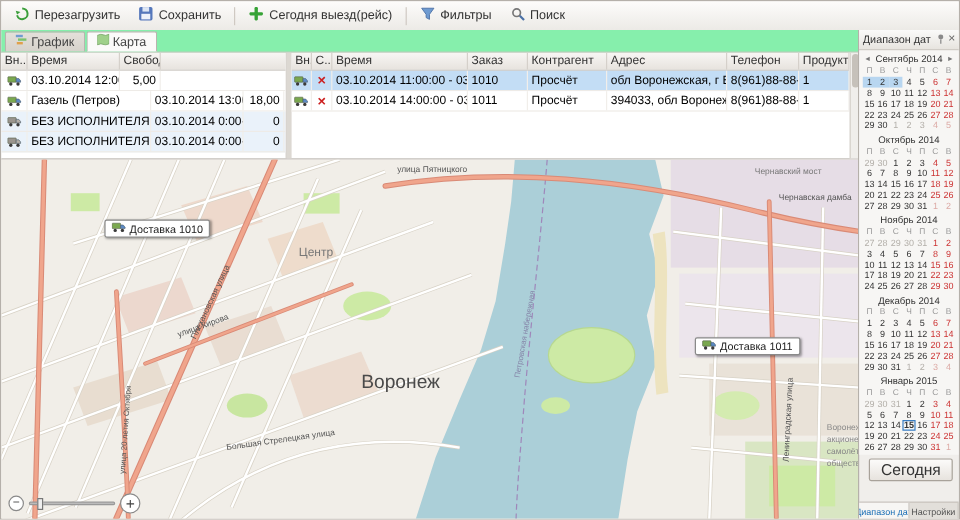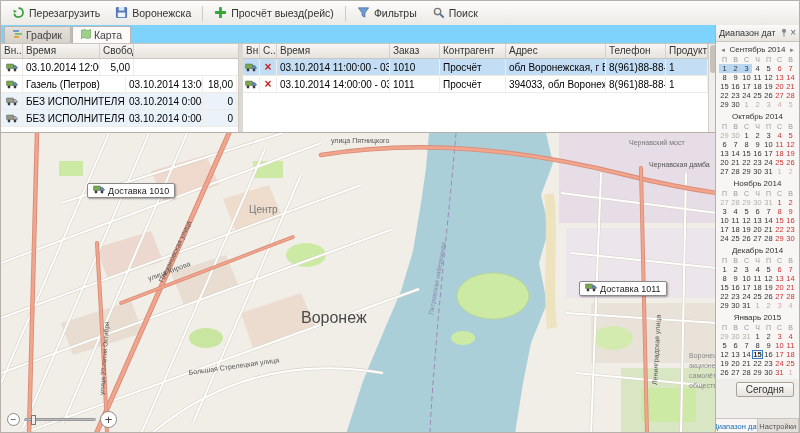--- a/index.html
+++ b/index.html
@@ -5,21 +5,21 @@
   html,body{margin:0;padding:0;background:#d8d4d0;}
   .app{position:relative;width:800px;height:433px;font-family:"Liberation Sans",sans-serif;font-size:11px;background:#f0eeec;overflow:hidden;border:1px solid #b5b0aa;box-sizing:border-box;}
   *{box-sizing:border-box;}
 
   
   .toolbar{position:absolute;top:0;left:0;width:800px;height:24px;display:flex;align-items:center;gap:1px;padding:12px 4px;background:linear-gradient(#fdfcfb,#eceae6);border-bottom:1px solid #c9c4be;}
   .tbtn{display:flex;align-items:center;gap:4px;padding:2px 7px;border-radius:2px;color:#333;cursor:default;white-space:nowrap;font-size:10.5px;}
   .tsep{width:1px;height:15px;background:#cfc9c2;margin:0 3px;}
 
   
-  .tabbar{position:absolute;top:24px;left:0;width:716px;height:19px;background:#7dd3fc;border-bottom:1px solid #c9c4be;display:flex;align-items:flex-end;padding-left:3px;}
+  .tabbar{position:absolute;top:24px;left:0;width:716px;height:19px;background:#86efac;border-bottom:1px solid #c9c4be;display:flex;align-items:flex-end;padding-left:3px;}
   .tab{display:flex;align-items:center;gap:3px;padding:1px 8px 2px;height:17px;border:1px solid #b9b4ae;border-bottom:none;background:linear-gradient(#e4e0da,#d6d2cb);color:#444;border-radius:2px 2px 0 0;margin-right:1px;font-size:10.5px;}
   .tab.active{background:#fbfaf9;}
 
   
   .tables{position:absolute;top:43px;left:0;width:716px;height:89px;display:flex;background:#fff;border-bottom:1px solid #b5b0aa;}
   .ltable{width:238px;overflow:hidden;border-right:1px solid #cfcac4;}
   .splitter{width:4px;background:#dcd8d2;}
   .rtable{flex:1;overflow:hidden;}
   .grid-header{display:flex;height:15px;background:linear-gradient(#f8f6f4,#e7e3de);border-bottom:1px solid #c9c4be;color:#333;}
   .gh-cell{padding:1px 3px;border-right:1px solid #d5d0ca;overflow:hidden;white-space:nowrap;font-size:10px;}
@@ -55,21 +55,21 @@
   .m-title{flex:1;text-align:center;overflow:hidden;white-space:nowrap;}
   .nav{width:8px;font-size:6px;color:#777;text-align:center;}
   .wd{display:grid;grid-template-columns:repeat(7,1fr);font-size:7px;color:#999;text-align:center;line-height:9px;}
   .days{display:grid;grid-template-columns:repeat(7,1fr);font-size:7.5px;color:#333;text-align:center;}
   .d{display:block;height:9px;line-height:9px;}
   .d.mut{color:#b3afa9;}
   .d.we{color:#cc3333;}
   .d.mut.we{color:#dcaaa5;}
   .d.sel{background:#b8d6f0;}
   .d.today{box-shadow:inset 0 0 0 1px #3a7ec2;font-weight:bold;}
-  .today-btn{align-self:flex-end;margin:3px 5px 2px auto;font-size:10px;padding:1px 9px;border:1px solid #a8a29a;border-radius:2px;background:linear-gradient(#fcfbfa,#e7e3de);color:#333;}
+  .today-btn{align-self:flex-end;margin:3px 5px 2px auto;font-size:13px;padding:1px 9px;border:1px solid #a8a29a;border-radius:2px;background:linear-gradient(#fcfbfa,#e7e3de);color:#333;}
   .sb-tabs{margin-top:auto;height:16px;display:flex;border-top:1px solid #c9c4be;background:#e2dfda;font-size:7.5px;}
   .sb-tab{flex:1;display:flex;align-items:center;justify-content:center;padding:0 1px;color:#555;border-right:1px solid #c9c4be;overflow:hidden;white-space:nowrap;}
   .sb-tab.active{background:#f7f6f4;color:#1a6eb5;}
 </style>
 </head>
 <body>
 
 <div class="app">
 
   <div class="toolbar">
@@ -79,29 +79,29 @@
             <path d="M1.2 4.2l1.2 3.4 3-2.2z" fill="#3a9e3a"></path>
           </svg></span>
       <span>Перезагрузить</span>
     </div>
     <div class="tbtn">
       <span><svg width="13" height="13" viewBox="0 0 14 14">
             <rect x="1" y="1" width="12" height="12" rx="1.5" fill="#5577bb"></rect>
             <rect x="4" y="1" width="6" height="4" fill="#dde6f5"></rect>
             <rect x="3" y="7" width="8" height="5" fill="#eef2fa"></rect>
           </svg></span>
-      <span>Воронежска</span>
+      <span>Сохранить</span>
     </div>
     <div class="tsep"></div>
     <div class="tbtn">
       <span><svg width="13" height="13" viewBox="0 0 14 14">
             <rect x="5.5" y="1" width="3" height="12" rx="1" fill="#36a336"></rect>
             <rect x="1" y="5.5" width="12" height="3" rx="1" fill="#36a336"></rect>
           </svg></span>
-      <span>Просчёт выезд(рейс)</span>
+      <span>Сегодня выезд(рейс)</span>
     </div>
     <div class="tsep"></div>
     <div class="tbtn">
       <span><svg width="13" height="13" viewBox="0 0 14 14">
             <path d="M1.5 2h11L8.5 7.5v4.5l-3-1.6V7.5z" fill="#6f9bd1" stroke="#4a6fa5" stroke-width="0.8"></path>
           </svg></span>
       <span>Фильтры</span>
     </div>
     <div class="tbtn">
       <span><svg width="13" height="13" viewBox="0 0 14 14">

